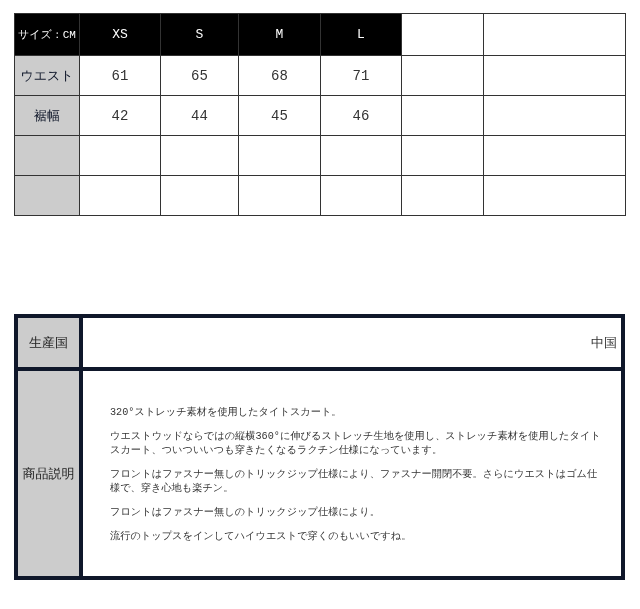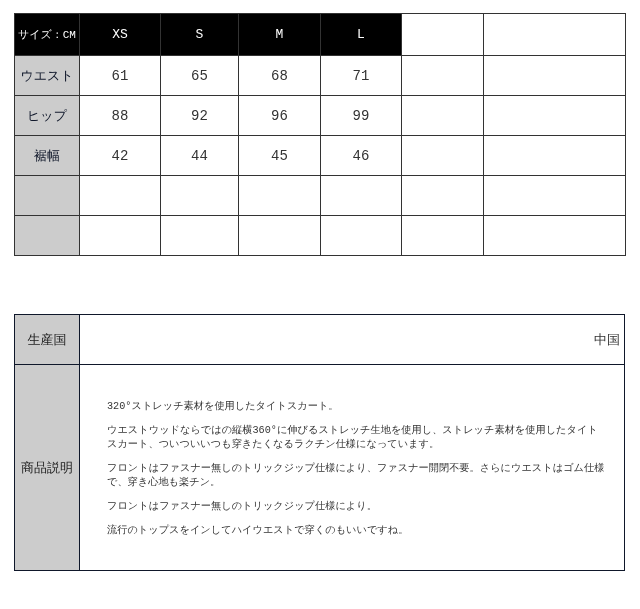--- a/index.html
+++ b/index.html
@@ -8,21 +8,21 @@
   table { border-collapse: collapse; position: absolute; table-layout: fixed; font-family: Liberation Mono, monospace; }
   #size-table { left: 14px; top: 13px; width: 611px; }
   #size-table td, #size-table th { border: 1px solid #333; height: 39px; padding: 0;
         text-align: center; vertical-align: middle; font-weight: normal; }
   #size-table thead th { background: #000; color: #fff; font-size: 13px; height: 41px; }
   #size-table thead th.blank { background: #fff; }
   #size-table thead th.unit { font-size: 11px; letter-spacing: 0; }
   #size-table td.label { background: #cccccc; font-size: 13px; color: #0f172a; }
   #size-table td.val { font-size: 14px; color: #333; }
   #info-table { left: 14px; top: 314px; width: 611px; }
-  #info-table td { border: 1px solid #0f172a; padding: 4px; vertical-align: middle; }
+  #info-table td { border: 4px solid #0f172a; padding: 4px; vertical-align: middle; }
   #info-table td.label { background: #cccccc; width: 64px; text-align: center; font-size: 13px; color: #222; }
   #info-table td.value { padding-left: 24px; font-size: 13px; color: #333; text-align: right; }
   #info-table tr.r1 td { height: 41px; }
   #info-table tr.r2 td { height: 45px; }
   #info-table tr.r3 td { height: 197px; }
   .desc { padding: 10px 14px 8px 23px; font-size: 10.2px; line-height: 14px; color: #333; }
   .desc p { margin: 0 0 10px 0; }
   .desc p:last-child { margin-bottom: 0; }
 </style>
 </head>
@@ -49,29 +49,20 @@
       <th class="blank"></th>
     </tr>
   </thead>
   <tbody>
     <tr>
       <td class="label">ウエスト</td>
       <td class="val">61</td>
       <td class="val">65</td>
       <td class="val">68</td>
       <td class="val">71</td>
-      <td class="val"></td>
-      <td class="val"></td>
-    </tr>
-    <tr>
-      <td class="label">ヒップ</td>
-      <td class="val">88</td>
-      <td class="val">92</td>
-      <td class="val">96</td>
-      <td class="val">99</td>
       <td class="val"></td>
       <td class="val"></td>
     </tr>
     <tr>
       <td class="label">裾幅</td>
       <td class="val">42</td>
       <td class="val">44</td>
       <td class="val">45</td>
       <td class="val">46</td>
       <td class="val"></td>

